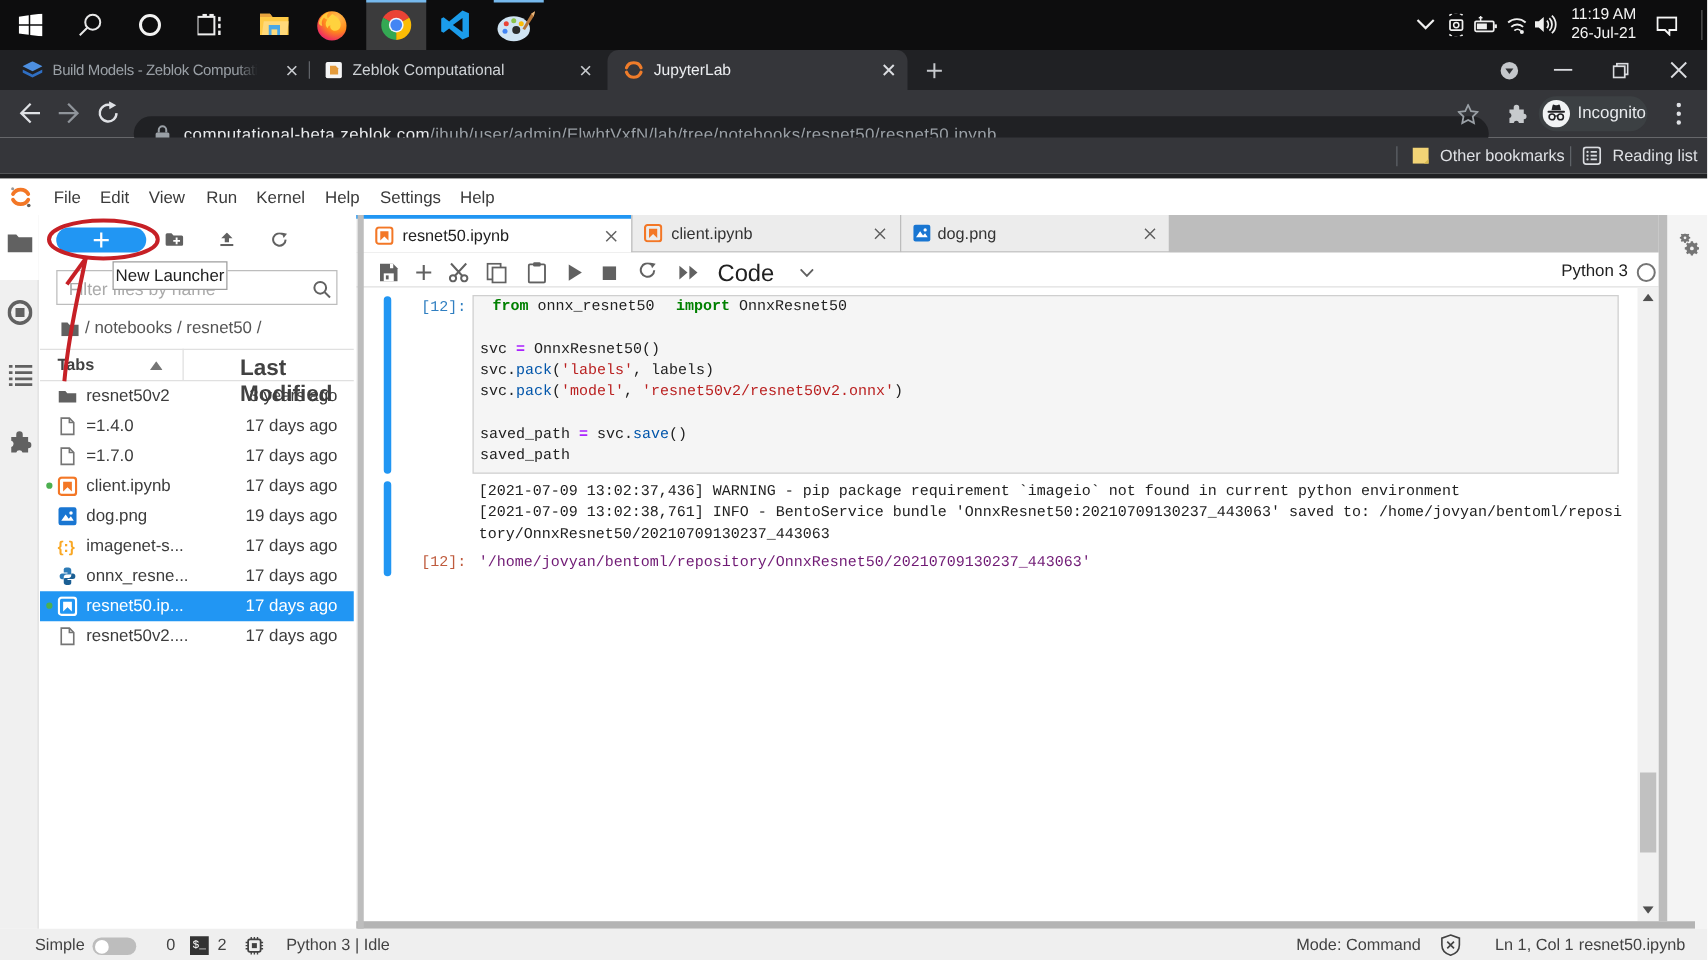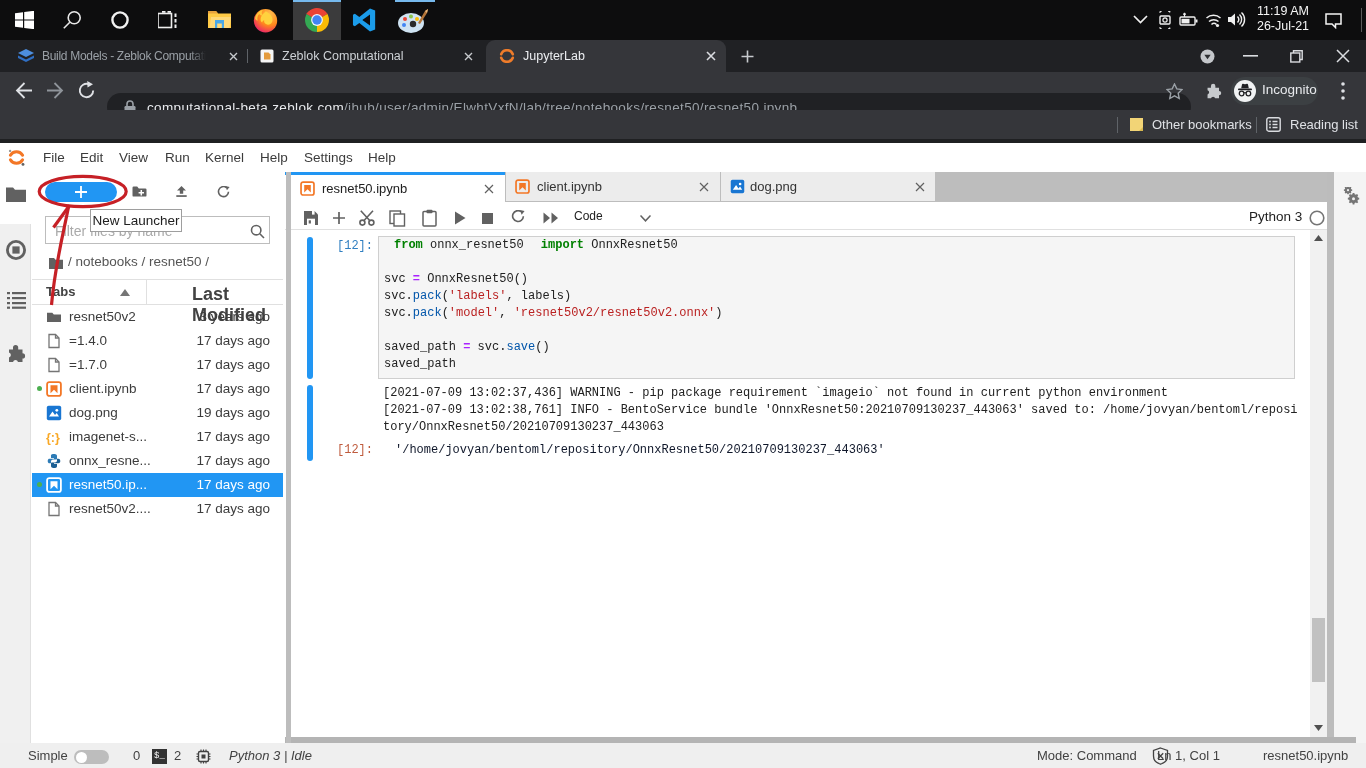--- a/index.html
+++ b/index.html
@@ -489,39 +489,39 @@
         <svg class="abs" style="left:197px;top:11px" width="11" height="11" viewBox="0 0 11 11">
             <rect width="11" height="11" fill="#616161"></rect>
           </svg>
         <svg class="abs" style="left:226px;top:8px" width="14" height="13" viewBox="0 0 13 12">
           <path d="M9.4 1.5 A5 5 0 1 0 11.5 5.7" fill="none" stroke="#616161" stroke-width="1.5"></path>
           <path d="M8.3 0 L12.6 0.9 L9.9 4.3 Z" fill="#616161"></path>
         </svg>
         <svg class="abs" style="left:258px;top:10px" width="16" height="12" viewBox="0 0 16 12">
           <path d="M0.5 0.5 L7 6 L0.5 11.5 Z M8.5 0.5 L15 6 L8.5 11.5 Z" fill="#616161"></path>
         </svg>
-        <div class="abs" style="left:289px;top:7px;font-size:12px;color:#212121;">Code</div>
+        <div class="abs" style="left:289px;top:7px;font-size:19px;color:#212121;">Code</div>
         <svg class="abs" style="left:355px;top:13px" width="11" height="7" viewBox="0 0 11 7">
             <path d="M0.5 0.5 L5.5 5.8 L10.5 0.5" fill="none" stroke="#616161" stroke-width="1.5"></path>
           </svg>
         <div class="abs" style="left:964px;top:7px;font-size:13.5px;color:#212121;">Python 3</div>
         <svg class="abs" style="left:1024px;top:8px" width="16" height="16" viewBox="0 0 16 16">
             <circle cx="8" cy="8" r="6.8" fill="none" stroke="#757575" stroke-width="1.6"></circle>
           </svg>
       </div>
 
       <div id="nbcontent">
         <div class="abs" style="left:22px;top:7px;width:6px;height:142px;background:#2196f3;border-radius:3px;"></div>
         <div class="abs mono" style="left:52px;top:8px;color:#307fc1;">[12]:</div>
         <div class="abs" style="left:93px;top:6px;width:917px;height:143px;background:#f5f5f5;border:1px solid #cfcfcf;"></div>
         <div class="abs mono" style="left:99px;top:7px;color:#212121;white-space:pre;"><span class="kw">from</span> onnx_resnet50 <span class="kw">import</span> OnnxResnet50<br><br>svc <span class="op">=</span> OnnxResnet50()<br>svc.<span class="prop">pack</span>(<span class="str">'labels'</span>, labels)<br>svc.<span class="prop">pack</span>(<span class="str">'model'</span>, <span class="str">'resnet50v2/resnet50v2.onnx'</span>)<br><br>saved_path <span class="op">=</span> svc.<span class="prop">save</span>()<br>saved_path</div>
         <div class="abs" style="left:22px;top:155px;width:6px;height:76px;background:#2196f3;border-radius:3px;"></div>
         <div class="abs mono" style="left:98px;top:155px;color:#212121;white-space:pre;">[2021-07-09 13:02:37,436] WARNING - pip package requirement `imageio` not found in current python environment<br>[2021-07-09 13:02:38,761] INFO - BentoService bundle 'OnnxResnet50:20210709130237_443063' saved to: /home/jovyan/bentoml/reposi<br>tory/OnnxResnet50/20210709130237_443063</div>
         <div class="abs mono" style="left:52px;top:212px;color:#bf5b3d;">[12]:</div>
-        <div class="abs mono" style="left:98px;top:212px;color:#0f172a;margin-left:12px;">'/home/jovyan/bentoml/repository/OnnxResnet50/20210709130237_443063'</div>
+        <div class="abs mono" style="left:98px;top:212px;color:#701a75;">'/home/jovyan/bentoml/repository/OnnxResnet50/20210709130237_443063'</div>
 
         <div class="abs" style="left:1025px;top:0;width:17px;height:507px;background:#f1f1f1;">
           <svg class="abs" style="left:4px;top:5px" width="9" height="6" viewBox="0 0 9 6">
               <path d="M4.5 0 L9 6 L0 6 Z" fill="#505050"></path>
             </svg>
           <svg class="abs" style="left:4px;top:495px" width="9" height="6" viewBox="0 0 9 6">
               <path d="M4.5 6 L9 0 L0 0 Z" fill="#505050"></path>
             </svg>
           <div class="abs" style="left:2px;top:388px;width:13px;height:64px;background:#c1c1c1;"></div>
         </div>
@@ -548,27 +548,27 @@
         <div class="abs" style="left:1.5px;top:1.5px;width:11px;height:11px;background:#fff;border-radius:50%;"></div>
       </div>
       <div class="abs" style="left:133px;top:5px;">0</div>
       <div class="abs" style="left:152px;top:6px;width:15px;height:15px;background:#333;color:#fff;font-size:9px;font-family:'Liberation Mono',monospace;line-height:15px;text-align:center;">$_</div>
       <div class="abs" style="left:174px;top:5px;">2</div>
       <svg class="abs" style="left:196px;top:6px" width="15" height="15" viewBox="0 0 15 15">
         <rect x="2.5" y="2.5" width="10" height="10" rx="1.5" fill="none" stroke="#424242" stroke-width="1.4"></rect>
         <rect x="5.5" y="5.5" width="4" height="4" fill="#424242"></rect>
         <path d="M5 0.5 L5 2.5 M7.5 0.5 L7.5 2.5 M10 0.5 L10 2.5 M5 12.5 L5 14.5 M7.5 12.5 L7.5 14.5 M10 12.5 L10 14.5 M0.5 5 L2.5 5 M0.5 7.5 L2.5 7.5 M0.5 10 L2.5 10 M12.5 5 L14.5 5 M12.5 7.5 L14.5 7.5 M12.5 10 L14.5 10" stroke="#424242" stroke-width="1.1"></path>
       </svg>
-      <div class="abs" style="left:229px;top:5px;font-style:italic;">Python 3 | Idle</div>
+      <div class="abs" style="left:229px;top:5px;">Python 3 | Idle</div>
       <div class="abs" style="left:1037px;top:5px;">Mode: Command</div>
       <svg class="abs" style="left:1152px;top:4px" width="17" height="18" viewBox="0 0 17 18">
         <path d="M8.5 1 L15.5 3.5 L15.5 9 C15.5 13 12.5 16 8.5 17.2 C4.5 16 1.5 13 1.5 9 L1.5 3.5 Z" fill="none" stroke="#424242" stroke-width="1.3"></path>
         <path d="M5.8 6.3 L11.2 11.7 M11.2 6.3 L5.8 11.7" stroke="#424242" stroke-width="1.3"></path>
       </svg>
-      <div class="abs" style="left:1157px;top:5px;text-align:center;">Ln 1, Col 1</div>
+      <div class="abs" style="left:1196px;top:5px;text-align:center;">Ln 1, Col 1</div>
       <div class="abs" style="left:1263px;top:5px;">resnet50.ipynb</div>
     </div>
   </div>
 
   <div class="abs" style="left:90px;top:209px;width:92px;height:23px;background:#fff;border:1px solid #9e9e9e;z-index:30;font-size:13.5px;color:#212121;line-height:22px;text-align:center;">New Launcher</div>
   <svg class="abs" id="annot" width="1366" height="768" viewBox="0 0 1366 768" style="left:0;top:0;pointer-events:none;z-index:40">
     <ellipse cx="82.7" cy="191.5" rx="43.5" ry="15.2" fill="none" stroke="#c62026" stroke-width="3.2"></ellipse>
     <path d="M68.5,207 C63,235 55,265 51.5,305" fill="none" stroke="#c62026" stroke-width="3.2"></path>
     <path d="M69.5,205.5 L53.5,227.5" fill="none" stroke="#c62026" stroke-width="3.2"></path>
   </svg>

